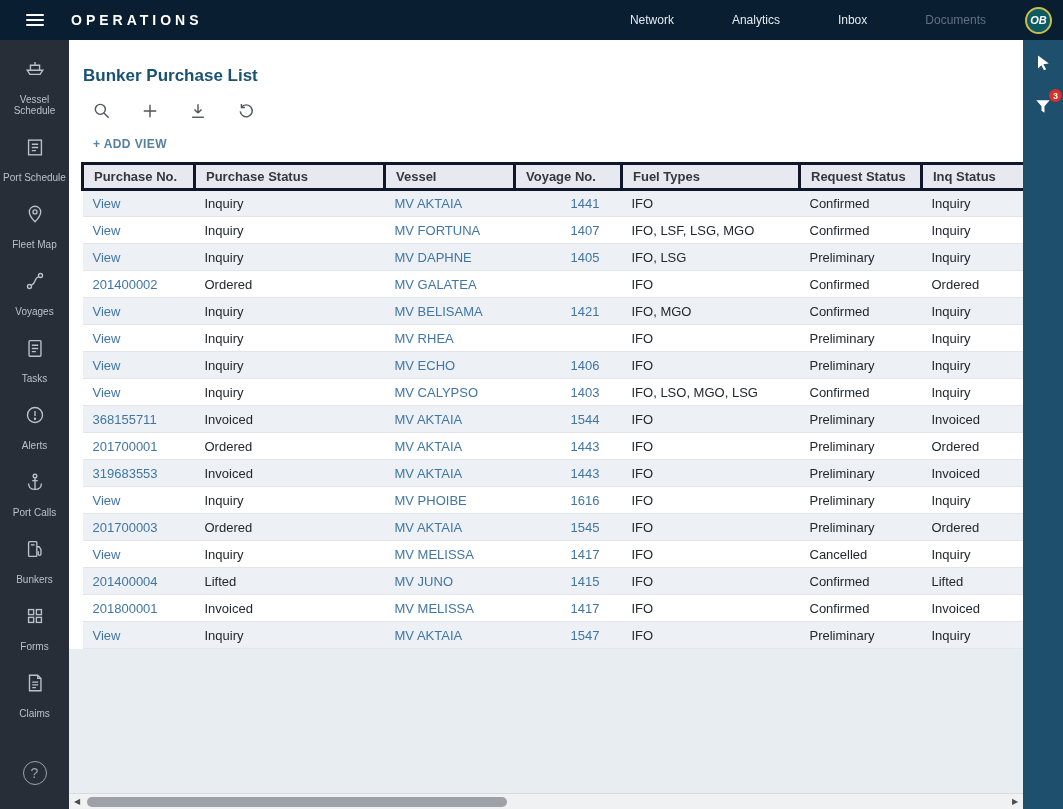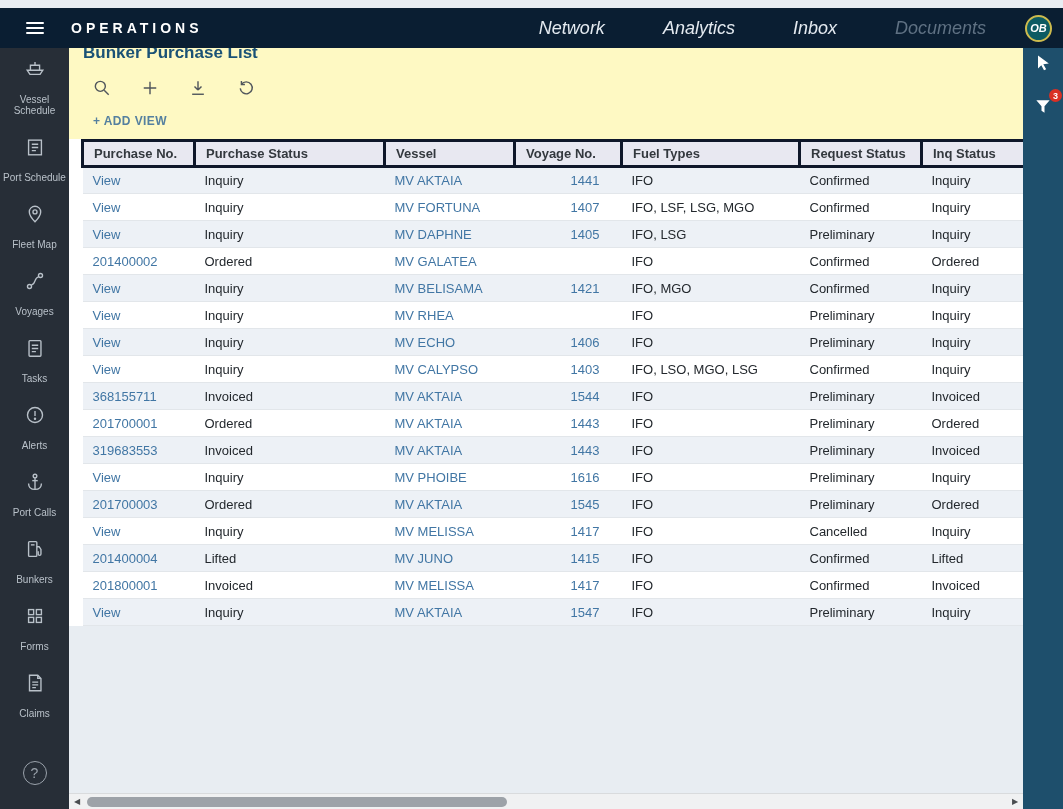--- a/index.html
+++ b/index.html
@@ -4,28 +4,28 @@
 <style>
   * { box-sizing: border-box; }
   html,body { margin:0; padding:0; }
   body {
     width:1063px; height:809px; position:relative; overflow:hidden;
     font-family:"Liberation Sans", sans-serif; background:#e8edf2;
   }
 
   
   .topbar {
-    position:absolute; top:8px; left:0; width:1063px; height:40px;
+    position:absolute; top:0; left:0; width:1063px; height:40px;
     background:#0a1e32; display:flex; align-items:center; z-index:10;
   }
   .hamburger { width:69px; display:flex; flex-direction:column; align-items:center; gap:3px; cursor:pointer; }
   .hamburger span { width:18px; height:2px; background:#ffffff; border-radius:1px; }
   .brand { color:#ffffff; font-size:14px; font-weight:bold; letter-spacing:4px; margin-left:2px; }
   .topnav { margin-left:auto; display:flex; align-items:center; height:100%; }
-  .nav-item { padding:0 29px; font-size:18px; color:#e4eaf0; cursor:pointer; line-height:40px;font-style:italic; }
+  .nav-item { padding:0 29px; font-size:12px; color:#e4eaf0; cursor:pointer; line-height:40px; }
   .nav-item.muted { color:#5f7183; }
   .avatar {
     width:27px; height:27px; border-radius:50%; margin:0 11px 0 10px;
     background:#0c5b63; border:2px solid #cdbb4e; color:#ffffff;
     font-size:11px; font-weight:bold; display:flex; align-items:center; justify-content:center;
     cursor:pointer; flex:0 0 auto;font-style:italic;
   }
 
   
   .sidebar {
@@ -53,21 +53,21 @@
     position:absolute; top:-5px; right:-6px; min-width:13px; height:13px; border-radius:7px;
     background:#d93025; color:#ffffff; font-size:9px; font-weight:bold;
     display:flex; align-items:center; justify-content:center; padding:0 3px;
   }
 
   
   .main {
     position:absolute; top:40px; left:69px; right:40px; bottom:0;
     background:#e8edf2; display:flex; flex-direction:column; overflow:hidden;
   }
-  .main-top { background:#fef9c3; padding:3px 0 0 14px; }
+  .main-top { background:#ffffff; padding:26px 0 0 14px; }
   .page-title { color:#1a5276; font-size:17px; font-weight:bold; }
   .toolbar { display:flex; gap:27px; padding:14px 0 2px 8px; }
   .tbtn { width:21px; height:21px; display:flex; align-items:center; justify-content:center; cursor:pointer; }
   .add-view { padding:14px 0 11px 10px; color:#55809f; font-size:12px; font-weight:bold; letter-spacing:0.4px; cursor:pointer; }
 
   .table-wrap { background:#ffffff; padding-left:12px; }
   table { border-collapse:collapse; table-layout:fixed; width:942px; font-size:13px; }
   thead th {
     background:#e8e8f1; border:3px solid #0f172a; height:26px;
     text-align:left; padding:0 4px 0 10px; font-weight:bold; color:#33383e; font-size:13px;

